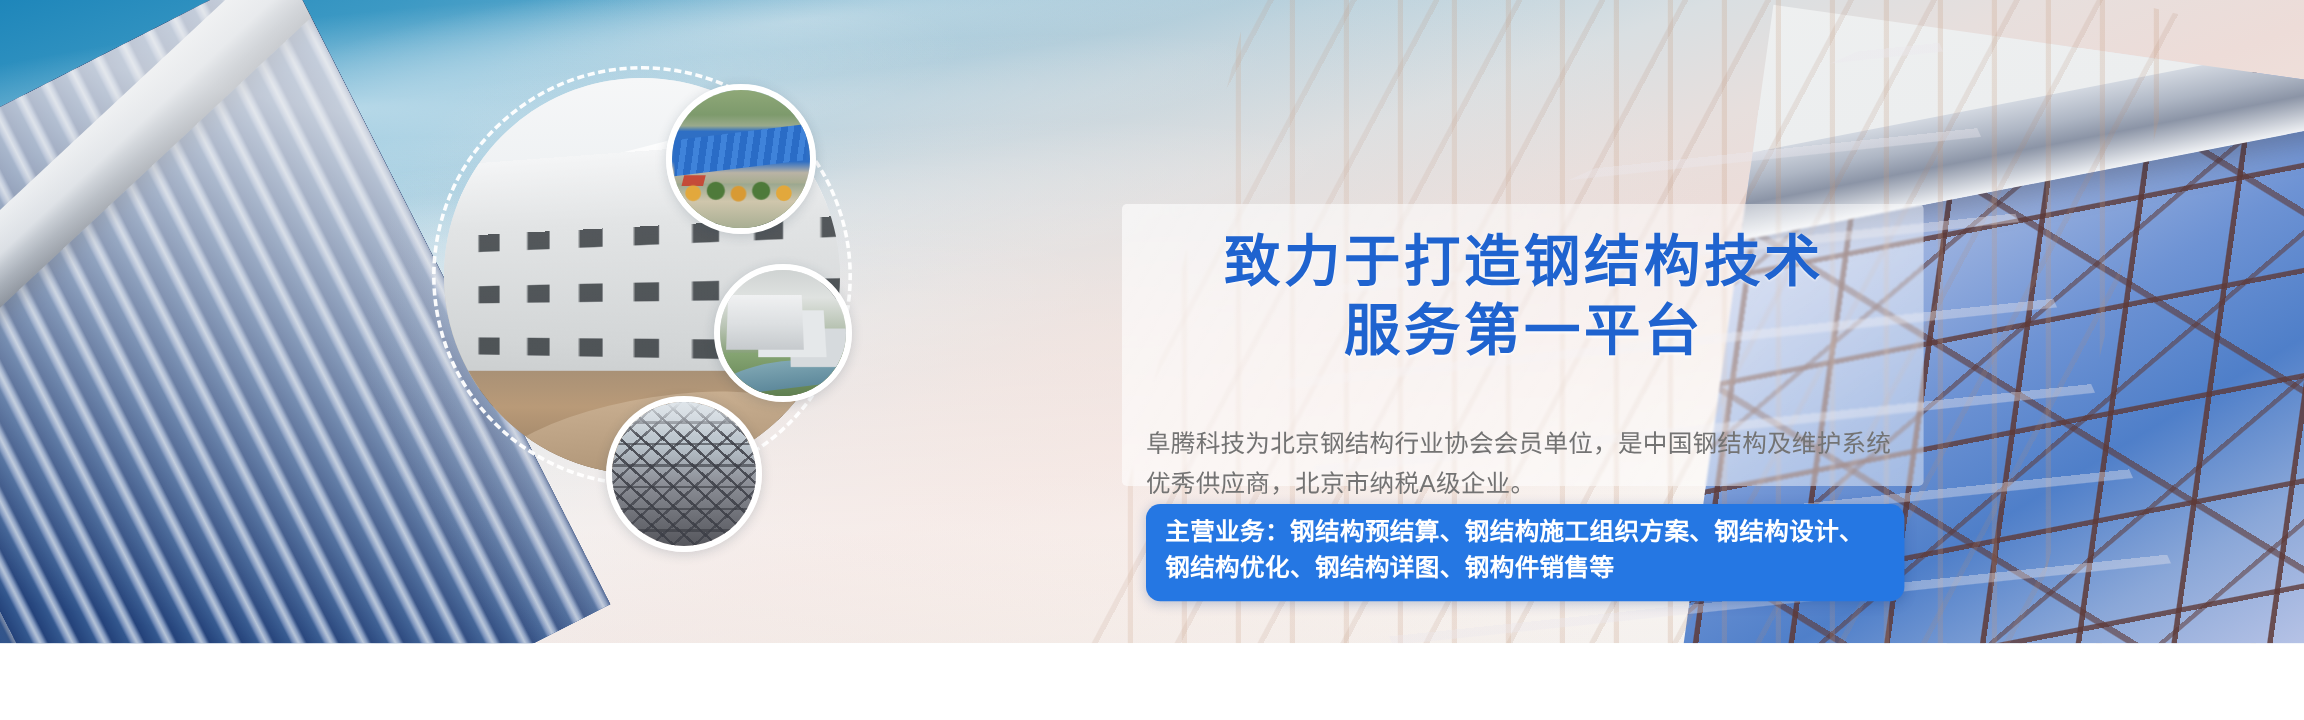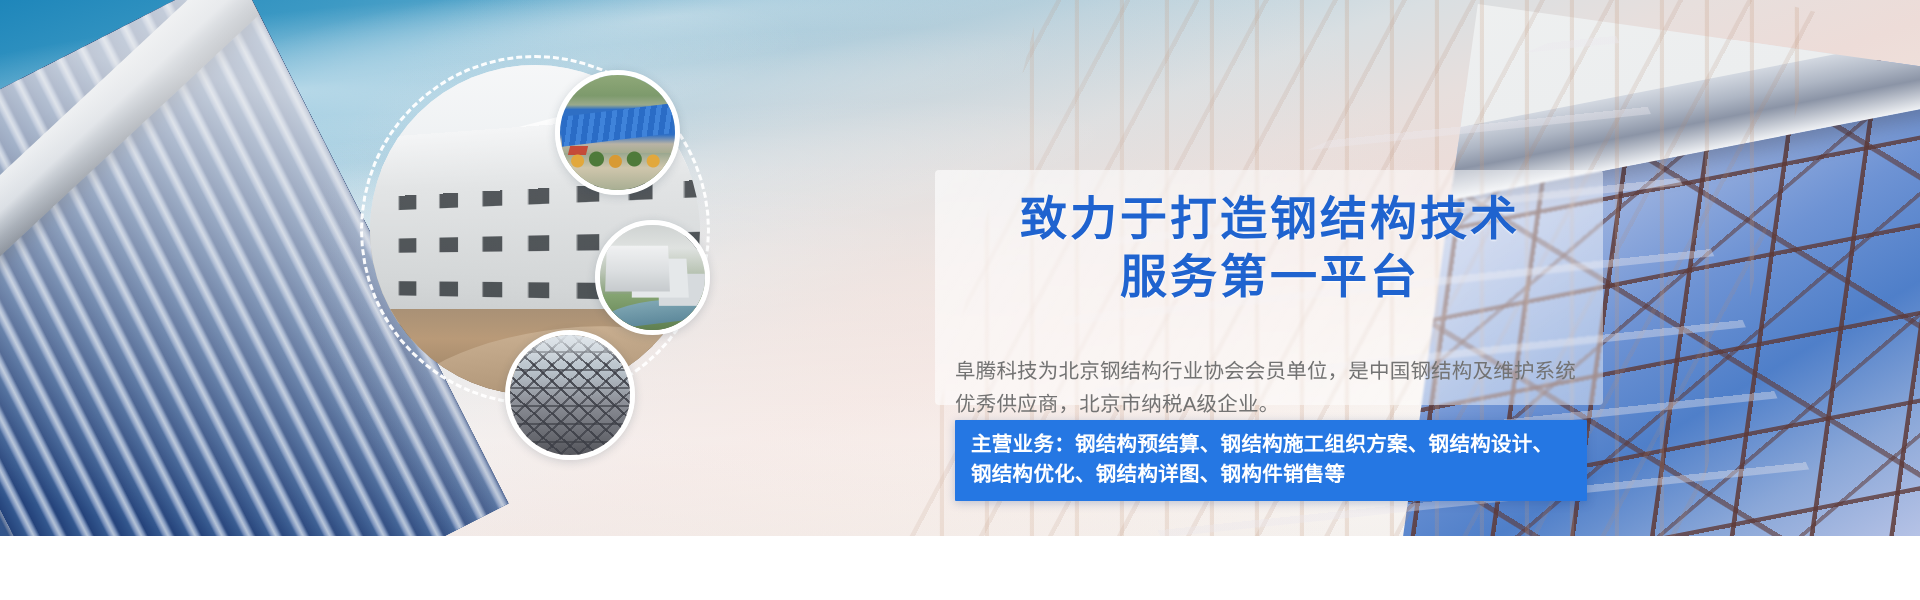--- a/index.html
+++ b/index.html
@@ -356,21 +356,21 @@
     letter-spacing:.2px;
   }
 
   .biz-box{
     position:absolute;
     left:955px;top:420px;
     width:632px;
     box-sizing:border-box;
     padding:9px 16px 11px 16px;
     background:#2577e3;
-    border-radius:1px;
+    border-radius:12px;
     color:#ffffff;
     font-size:20.5px;
     line-height:1.48;
     font-weight:700;
     letter-spacing:.3px;
     box-shadow:0 2px 10px rgba(20,60,130,.25);
   }
 
   
   .global-warm{

